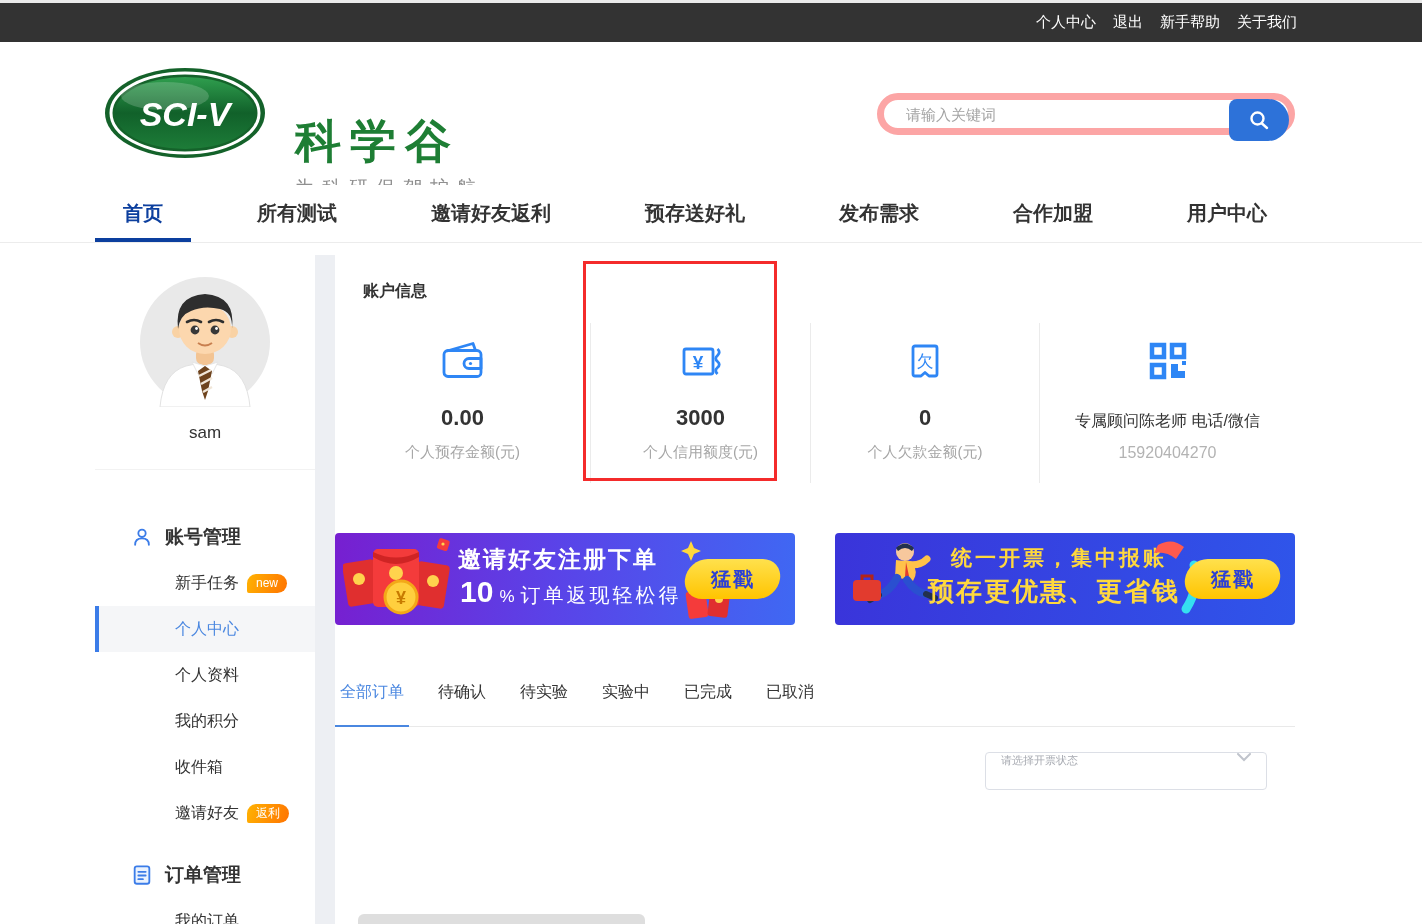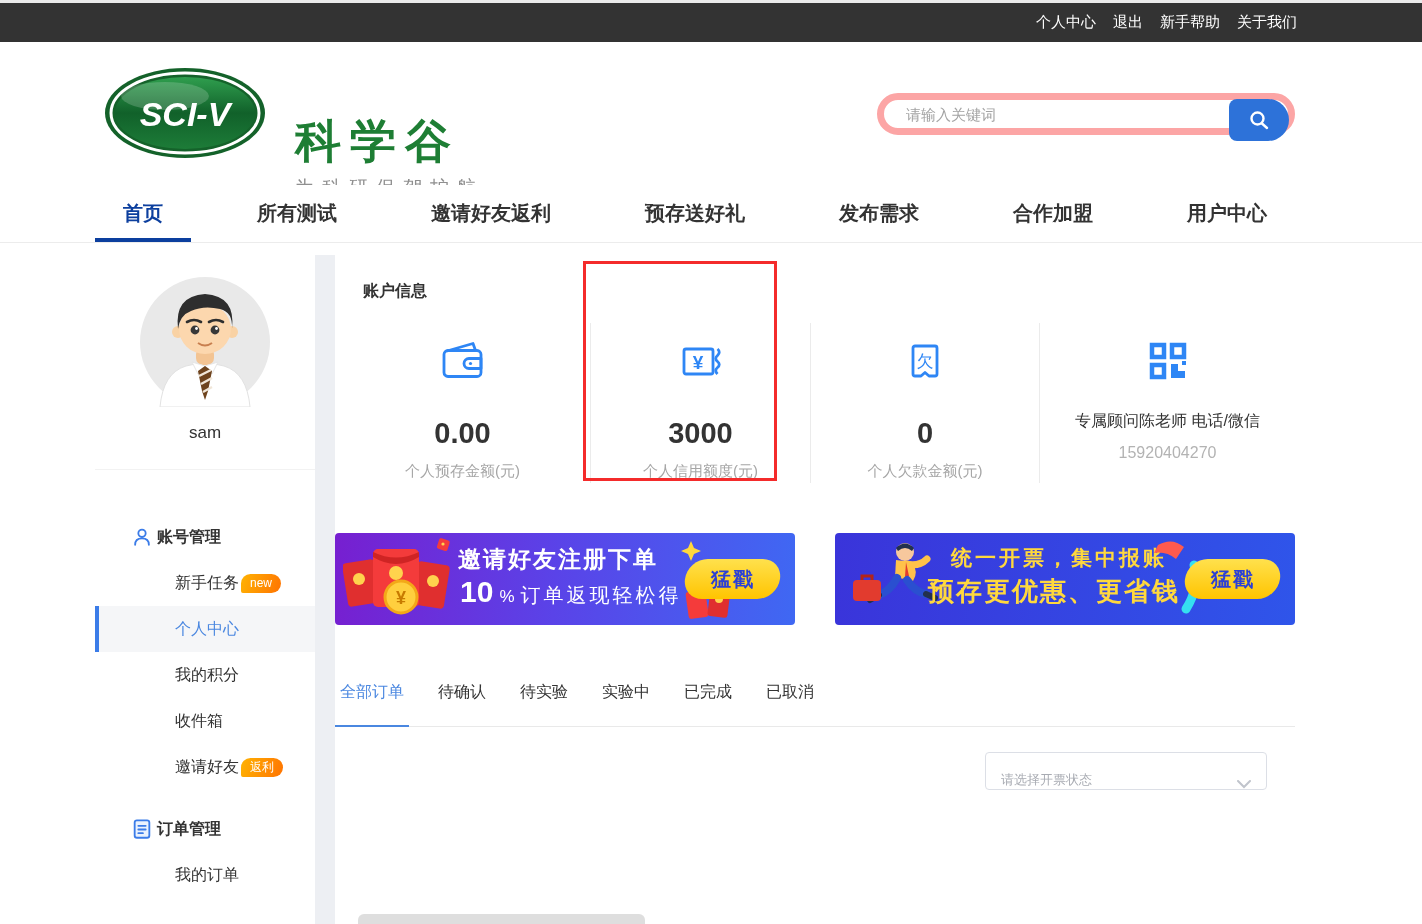--- a/index.html
+++ b/index.html
@@ -39,38 +39,38 @@
   .nav-tab.active::after { content:""; position:absolute; left:0; right:0; bottom:0; height:4px; background:#0c3f9e; }
   
   .gap-strip { position:absolute; left:315px; top:255px; width:20px; bottom:0; background:#edeff3; }
   
   .sidebar { position:absolute; left:95px; top:255px; width:220px; bottom:0; background:#fff; }
   .profile { height:215px; padding-top:22px; text-align:center; border-bottom:1px solid #f2f2f2; }
   .avatar { width:130px; height:130px; display:inline-block; }
   .username { margin-top:12px; font-size:17px; color:#333; }
   .menu { padding-top:44px; }
   .menu-section + .menu-section { margin-top:16px; }
-  .menu-header { height:46px; display:flex; align-items:center; padding-left:36px; gap:4px;
-    font-size:16px; font-weight:bold; color:#333; }
+  .menu-header { height:46px; display:flex; align-items:center; padding-left:36px; gap:12px;
+    font-size:19px; font-weight:bold; color:#333; }
   .menu-header svg { width:22px; height:22px; flex:none; }
   .menu-item { height:46px; display:flex; align-items:center; padding-left:80px; font-size:16px;
     color:#333; cursor:pointer; position:relative;text-align:center; }
   .menu-item.active { background:#f5f6f8; color:#4a87e0; }
   .menu-item.active::before { content:""; position:absolute; left:0; top:0; bottom:0; width:4px; background:#3b7ce8; }
-  .badge { margin-left:2px; padding:3px 9px 4px; font-size:12px; color:#fff; line-height:1;
+  .badge { margin-left:8px; padding:3px 9px 4px; font-size:12px; color:#fff; line-height:1;
     background:linear-gradient(110deg,#ffb302,#ff7301); border-radius:10px 10px 10px 2px; }
   
   .account-card { position:absolute; left:335px; top:255px; width:960px; height:245px; background:#fff; }
   .account-title { position:absolute; left:28px; top:26px; font-size:16px; font-weight:bold; color:#333; }
   .stats { position:absolute; left:0; top:68px; width:960px; height:160px; display:grid;
     grid-template-columns:255px 220px 229px 256px; }
   .stat { text-align:center; padding-top:14px; }
   .stat + .stat { border-left:1px solid #ebebeb; }
   .stat svg { width:48px; height:48px; }
-  .stat-value { margin-top:28px; font-size:29px; font-weight:bold; color:#333; }
+  .stat-value { margin-top:16px; font-size:22px; font-weight:bold; color:#333; }
   .stat-label { margin-top:12px; font-size:15px; color:#a6a6a6; }
   .stat-contact .stat-value { font-size:16px; font-weight:normal; margin-top:22px; color:#333; }
   .stat-contact .stat-label { font-size:16px; color:#b3b3b3; margin-top:12px; }
   .highlight-box { position:absolute; left:248px; top:6px; width:194px; height:220px;
     border:3px solid #f42b2b; pointer-events:none; z-index:5; }
   
   .banners { position:absolute; left:335px; top:533px; width:960px; height:92px; display:flex; gap:40px; }
   .banner { width:460px; height:92px; border-radius:4px; position:relative; overflow:hidden; cursor:pointer; }
   .banner1 { background:linear-gradient(95deg,#771fd0 0%,#5a43e8 48%,#3f68f3 100%); }
   .banner2 { background:linear-gradient(95deg,#3a34da 0%,#2f55ea 100%); }
@@ -92,22 +92,22 @@
   .b2-deco { position:absolute; left:295px; top:6px; }
   
   .orders-card { position:absolute; left:335px; top:658px; width:960px; height:266px; background:#fff; }
   .order-tabs { height:69px; border-bottom:1px solid #e9e9e9; display:flex; align-items:stretch;
     gap:24px; }
   .order-tab { display:flex; align-items:center; font-size:16px; color:#333; position:relative;
     cursor:pointer; padding:0 5px; }
   .order-tab.active { color:#4a87e0; }
   .order-tab.active::after { content:""; position:absolute; left:0; right:0; bottom:-1px; height:2px; background:#4a87e0; }
   .filter-select { position:absolute; right:28px; top:94px; width:282px; height:38px;
-    border:1px solid #dcdfe6; border-radius:4px; background:#fff; display:flex; align-items:flex-end;
-    justify-content:space-between; padding:0 15px; font-size:13px; color:#a8abb2; cursor:pointer; }
+    border:1px solid #dcdfe6; border-radius:4px; background:#fff; display:flex; align-items:flex-start;
+    justify-content:space-between; padding:0 15px; font-size:11px; color:#a8abb2; cursor:pointer; }
   .table-header { position:absolute; left:0; top:152px; width:960px; height:42px; background:#f1f1f1;
     display:grid; grid-template-columns:290px 90px 160px 140px 160px; align-items:center; }
   .th { text-align:center; font-size:15px; color:#333; }
   
   .scroll-thumb { position:absolute; left:358px; top:914px; width:287px; height:10px;
     background:#dedede; border-radius:6px 6px 0 0; cursor:pointer; }
 </style>
 </head>
 <body>
 
@@ -199,20 +199,23 @@
         <span>账号管理</span>
       </div>
       <div class="menu-item">
         <span>新手任务</span>
         <span class="badge">new</span>
       </div>
       <div class="menu-item active">
         <span>个人中心</span>
       </div>
       <div class="menu-item">
+        <span>个人资料</span>
+      </div>
+      <div class="menu-item">
         <span>我的积分</span>
       </div>
       <div class="menu-item">
         <span>收件箱</span>
       </div>
       <div class="menu-item">
         <span>邀请好友</span>
         <span class="badge">返利</span>
       </div>
     </div>

